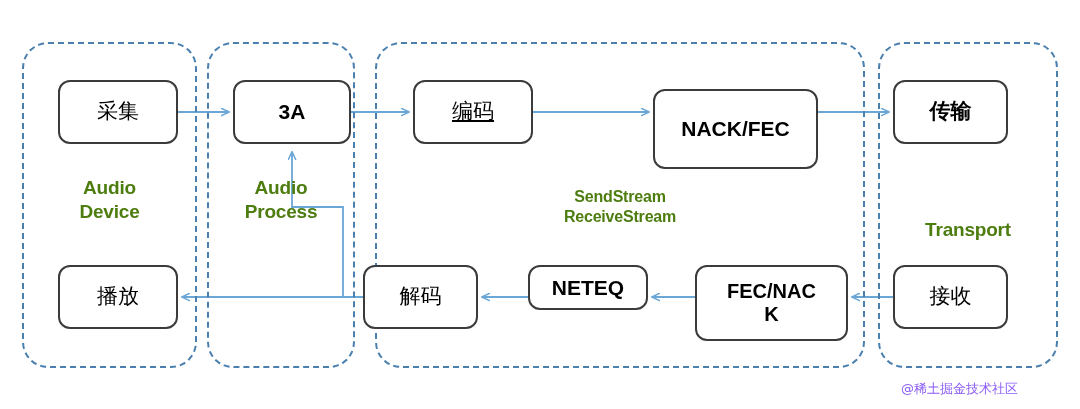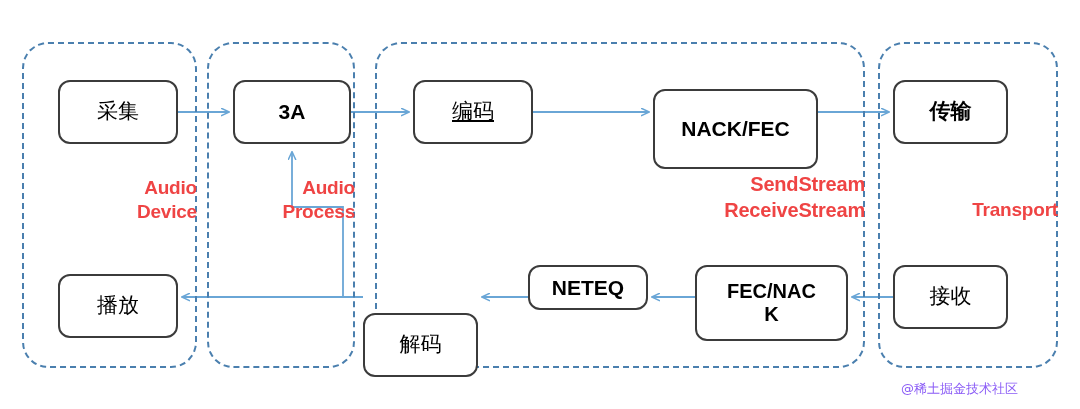--- a/index.html
+++ b/index.html
@@ -32,32 +32,32 @@
     position: absolute;
     border: 2px dashed #4a7fae;
     border-radius: 26px;
     box-sizing: border-box;
     background: transparent;
   }
 
   
   .group-label {
     position: absolute;
-    color: #ef4444;
+    color: #4d7c0f;
     font-weight: bold;
-    text-align: right;
+    text-align: center;
     line-height: 1.28;
     letter-spacing: -0.2px;
     white-space: pre-line;
     user-select: none;
   }
   .group-label.lbl-device   { font-size: 19px; }
   .group-label.lbl-process  { font-size: 19px; }
-  .group-label.lbl-stream   { font-size: 20px; }
-  .group-label.lbl-transport{ font-size: 19px; }
+  .group-label.lbl-stream   { font-size: 16px; margin-top: 15px; }
+  .group-label.lbl-transport{ font-size: 19px; margin-top: 20px; }
 
   
   .node {
     position: absolute;
     box-sizing: border-box;
     border: 2px solid #3b3b3b;
     border-radius: 12px;
     background: #ffffff;
     display: flex;
     align-items: center;
@@ -134,22 +134,22 @@
   <div class="group-label lbl-stream" style="left:375px; top:172px; width:490px;">SendStream
 ReceiveStream</div>
   <div class="group-label lbl-transport" style="left:878px; top:198px; width:180px;">Transport</div>
 
   <div class="node cn" style="left:58px;  top:80px; width:120px; height:64px;">采集</div>
   <div class="node en" style="left:233px; top:80px; width:118px; height:64px;">3A</div>
   <div class="node cn" style="left:413px; top:80px; width:120px; height:64px;text-decoration:underline;">编码</div>
   <div class="node en" style="left:653px; top:89px; width:165px; height:80px;">NACK/FEC</div>
   <div class="node cn" style="left:893px; top:80px; width:115px; height:64px;font-weight:bold;">传输</div>
 
-  <div class="node cn" style="left:58px;  top:265px; width:120px; height:64px;margin-top:9px;">播放</div>
-  <div class="node cn" style="left:363px; top:265px; width:115px; height:64px;margin-top:48px;">解码</div>
+  <div class="node cn" style="left:58px;  top:265px; width:120px; height:64px;">播放</div>
+  <div class="node cn" style="left:363px; top:265px; width:115px; height:64px;">解码</div>
   <div class="node en" style="left:528px; top:265px; width:120px; height:45px;">NETEQ</div>
   <div class="node en small" style="left:695px; top:265px; width:153px; height:76px; white-space:pre-line;">FEC/NAC
 K</div>
   <div class="node cn" style="left:893px; top:265px; width:115px; height:64px;">接收</div>
 
   <div class="watermark" style="left:901px; top:380px;">@稀土掘金技术社区</div>
 
 </div>
 
 </body></html>

